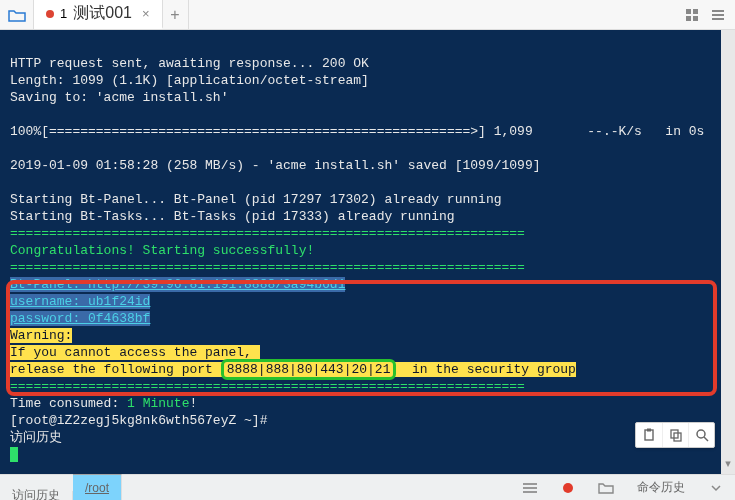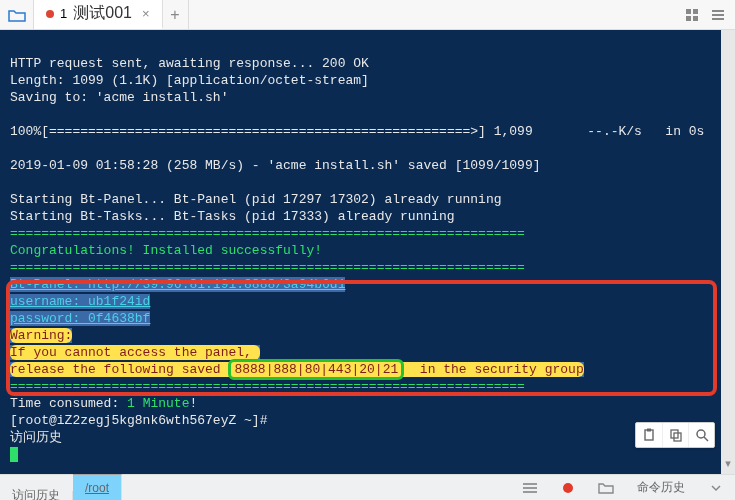--- a/index.html
+++ b/index.html
@@ -39,21 +39,21 @@
   .term-wrap { flex:1; position:relative; background:#0a2a52; overflow:hidden; }
   .term {
     position:absolute; top:0; left:0; right:0; bottom:0;
     padding: 8px 10px 4px 10px;
     font-family: "Courier New", monospace;
     font-size: 13px; line-height: 17px;
     color:#e8e8e8; white-space:pre;
   }
   .green  { color:#2ee06a; }
   .cyan   { color:#4bd0e6;text-decoration:underline; }
-  .yellowhl { background:#ffe24d; color:#7f1d1d;border-radius:6px; }
+  .yellowhl { background:#ffe24d; color:#0f172a; }
   .highlight-group { background:#3a6aa8; display:inline; }
   .redbox {
     position:absolute; border:4px solid #e23b2b; border-radius:8px;
     left:6px; right:18px;
   }
   .greenbox { border:3px solid #28c02d; border-radius:6px; padding:0 3px; }
   .cursor { background:#2ee06a; color:#2ee06a; }
 
   
   .sidebar {
@@ -126,28 +126,28 @@
 <span>Length: 1099 (1.1K) [application/octet-stream]</span>
 <span>Saving to: 'acme install.sh'</span>
 
 <span><span>100%[</span><span>======================================================&gt;</span><span>] 1,099       --.-K/s   in 0s</span></span>
 
 <span>2019-01-09 01:58:28 (258 MB/s) - 'acme install.sh' saved [1099/1099]</span>
 
 <span>Starting Bt-Panel... Bt-Panel (pid 17297 17302) already running</span>
 <span>Starting Bt-Tasks... Bt-Tasks (pid 17333) already running</span>
 <span class="green">==================================================================</span>
-<span class="green">Congratulations! Installed successfully!</span>
+<span class="green">Congratulations! Starting successfully!</span>
 <span class="green">==================================================================</span>
 <span class="highlight-group"><span class="cyan"><span>Bt-Panel: </span><span>http://39.96.81.191:8888/3a94b6d1</span></span>
 <span class="cyan">username: ub1f24id</span>
 <span class="cyan">password: 0f4638bf</span>
 <span class="yellowhl">Warning:</span>
 <span class="yellowhl">If you cannot access the panel, </span>
-<span class="yellowhl"><span>release the following saved </span><span class="greenbox">8888|888|80|443|20|21</span><span>  in the security group</span></span></span>
+<span class="yellowhl"><span>release the following port </span><span class="greenbox">8888|888|80|443|20|21</span><span>  in the security group</span></span></span>
 <span class="green">==================================================================</span>
 <span><span>Time consumed: </span><span class="green">1 Minute</span><span>!</span></span>
 <span>[root@iZ2zegj5kg8nk6wth567eyZ ~]#</span>
 <span>访问历史</span>
 <span class="cursor">&nbsp;</span>
 </div>
   <div class="redbox" style="top:250px; height:116px;"></div>
 
   <div class="sidebar">
     <div class="chev">▾</div>

